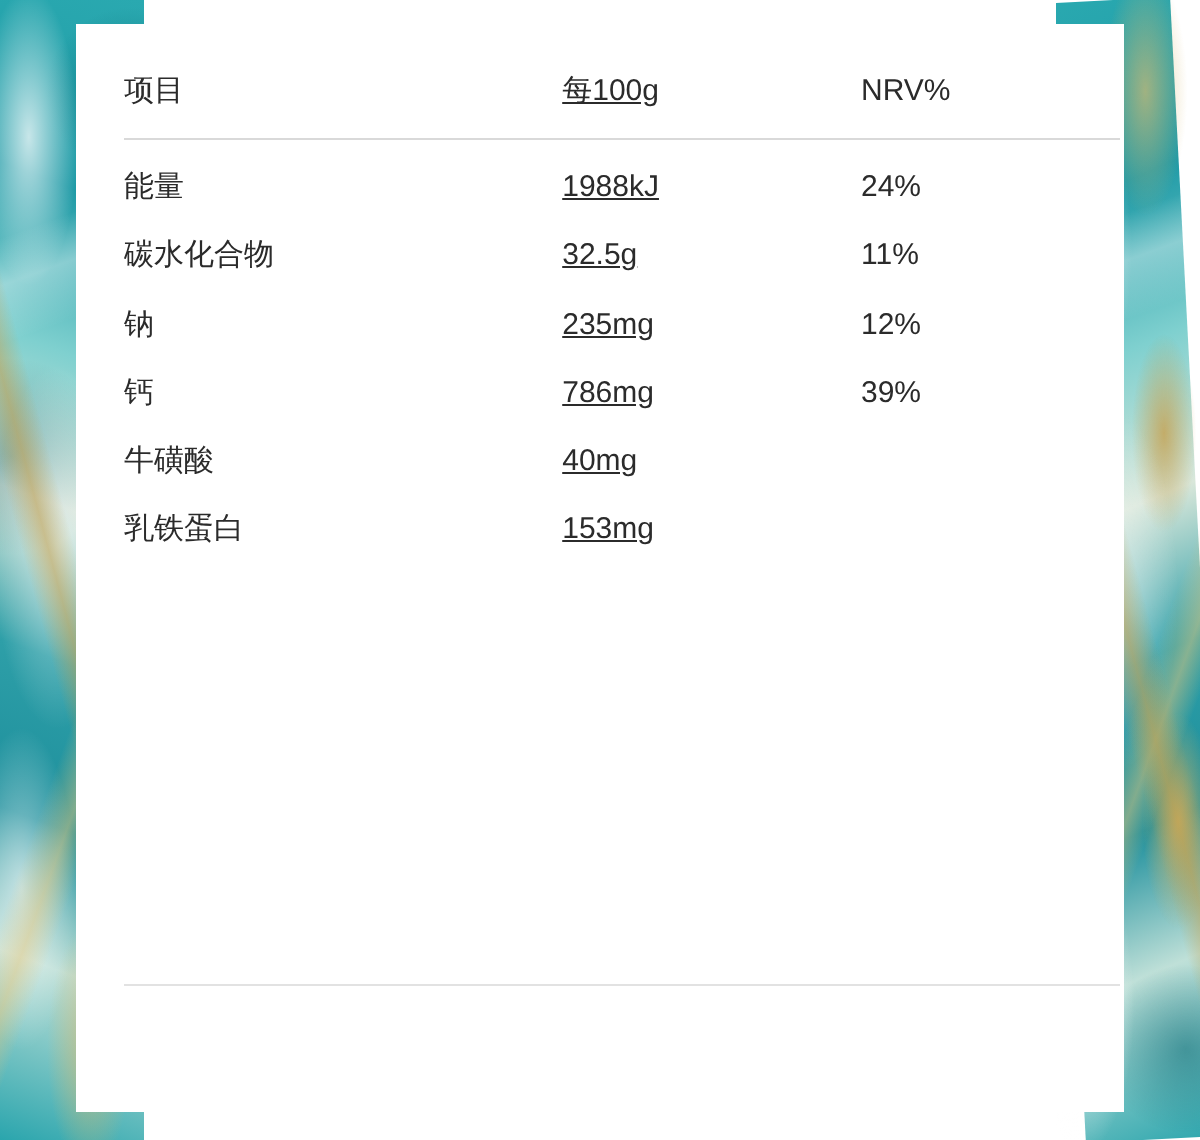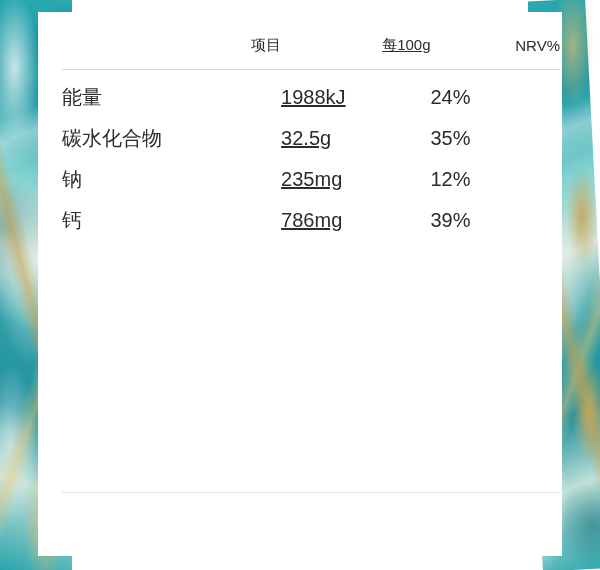--- a/index.html
+++ b/index.html
@@ -81,31 +81,31 @@
   }
 
   table.nutrition {
     width: 100%;
     border-collapse: collapse;
     font-size: 15px;
     color: #2b2b2b;
   }
   table.nutrition th {
     font-weight: normal;
-    text-align: right;
+    text-align: left;
     padding: 0 0 14px 0;
     color: #2b2b2b;
     font-size: 15px;
   }
   thead tr {
     border-bottom: 1px solid #d9d9d9;
   }
   table.nutrition td {
     padding: 7px 0;
-    font-size: 20px;
+    font-size: 15px;
     line-height: 1.35;
     color: #2b2b2b;
     vertical-align: top;
   }
   .col-item   { width: 44%; }
   .col-amount { width: 30%; }
   .col-nrv    { width: 26%; }
 
   th.col-amount, td.col-amount { text-align: left; text-decoration: underline; }
   th.col-nrv,    td.col-nrv    { text-align: left; }
@@ -152,30 +152,40 @@
       </thead>
       <tbody>
         <tr>
           <td class="col-item">能量</td>
           <td class="col-amount">1988kJ</td>
           <td class="col-nrv">24%</td>
         </tr>
         <tr>
           <td class="col-item">碳水化合物</td>
           <td class="col-amount">32.5g</td>
-          <td class="col-nrv">35%</td>
+          <td class="col-nrv">11%</td>
         </tr>
         <tr>
           <td class="col-item">钠</td>
           <td class="col-amount">235mg</td>
           <td class="col-nrv">12%</td>
         </tr>
         <tr>
           <td class="col-item">钙</td>
           <td class="col-amount">786mg</td>
           <td class="col-nrv">39%</td>
         </tr>
+        <tr>
+          <td class="col-item">牛磺酸</td>
+          <td class="col-amount">40mg</td>
+          <td class="col-nrv"></td>
+        </tr>
+        <tr>
+          <td class="col-item">乳铁蛋白</td>
+          <td class="col-amount">153mg</td>
+          <td class="col-nrv"></td>
+        </tr>
       </tbody>
     </table>
   </div>
 
   <div class="footer-rule"></div>
 </div>
 
 </body></html>

